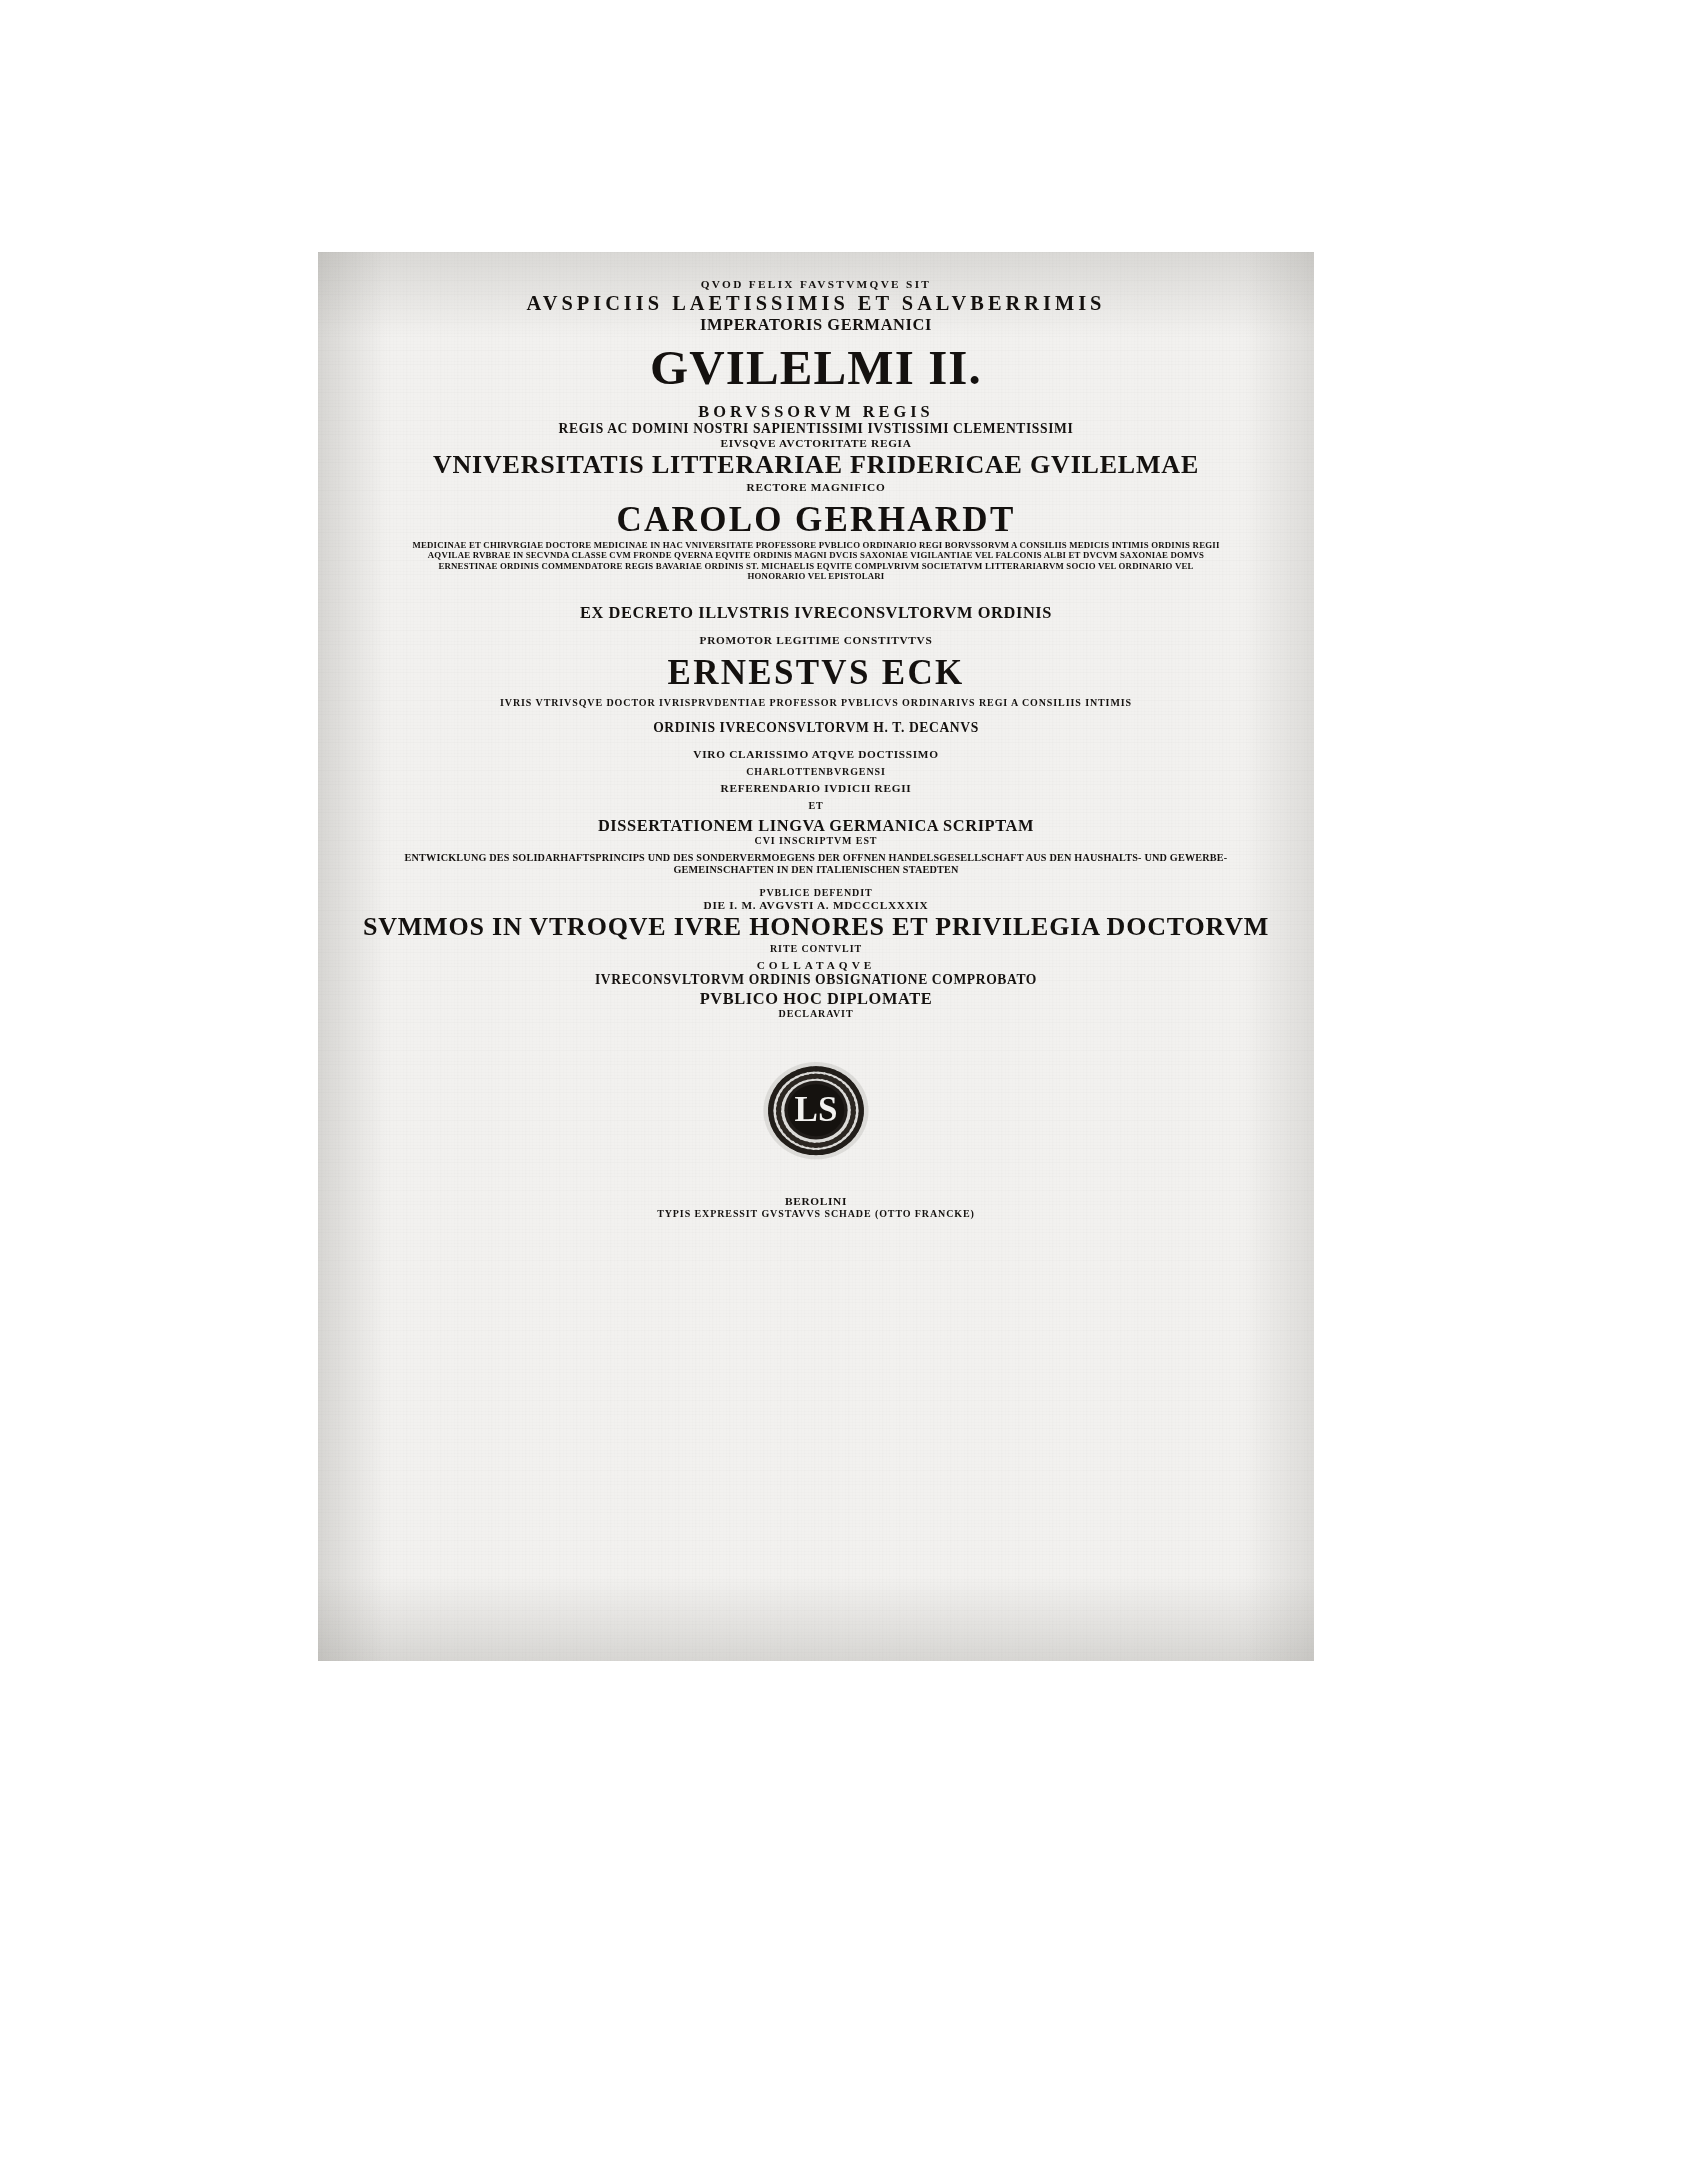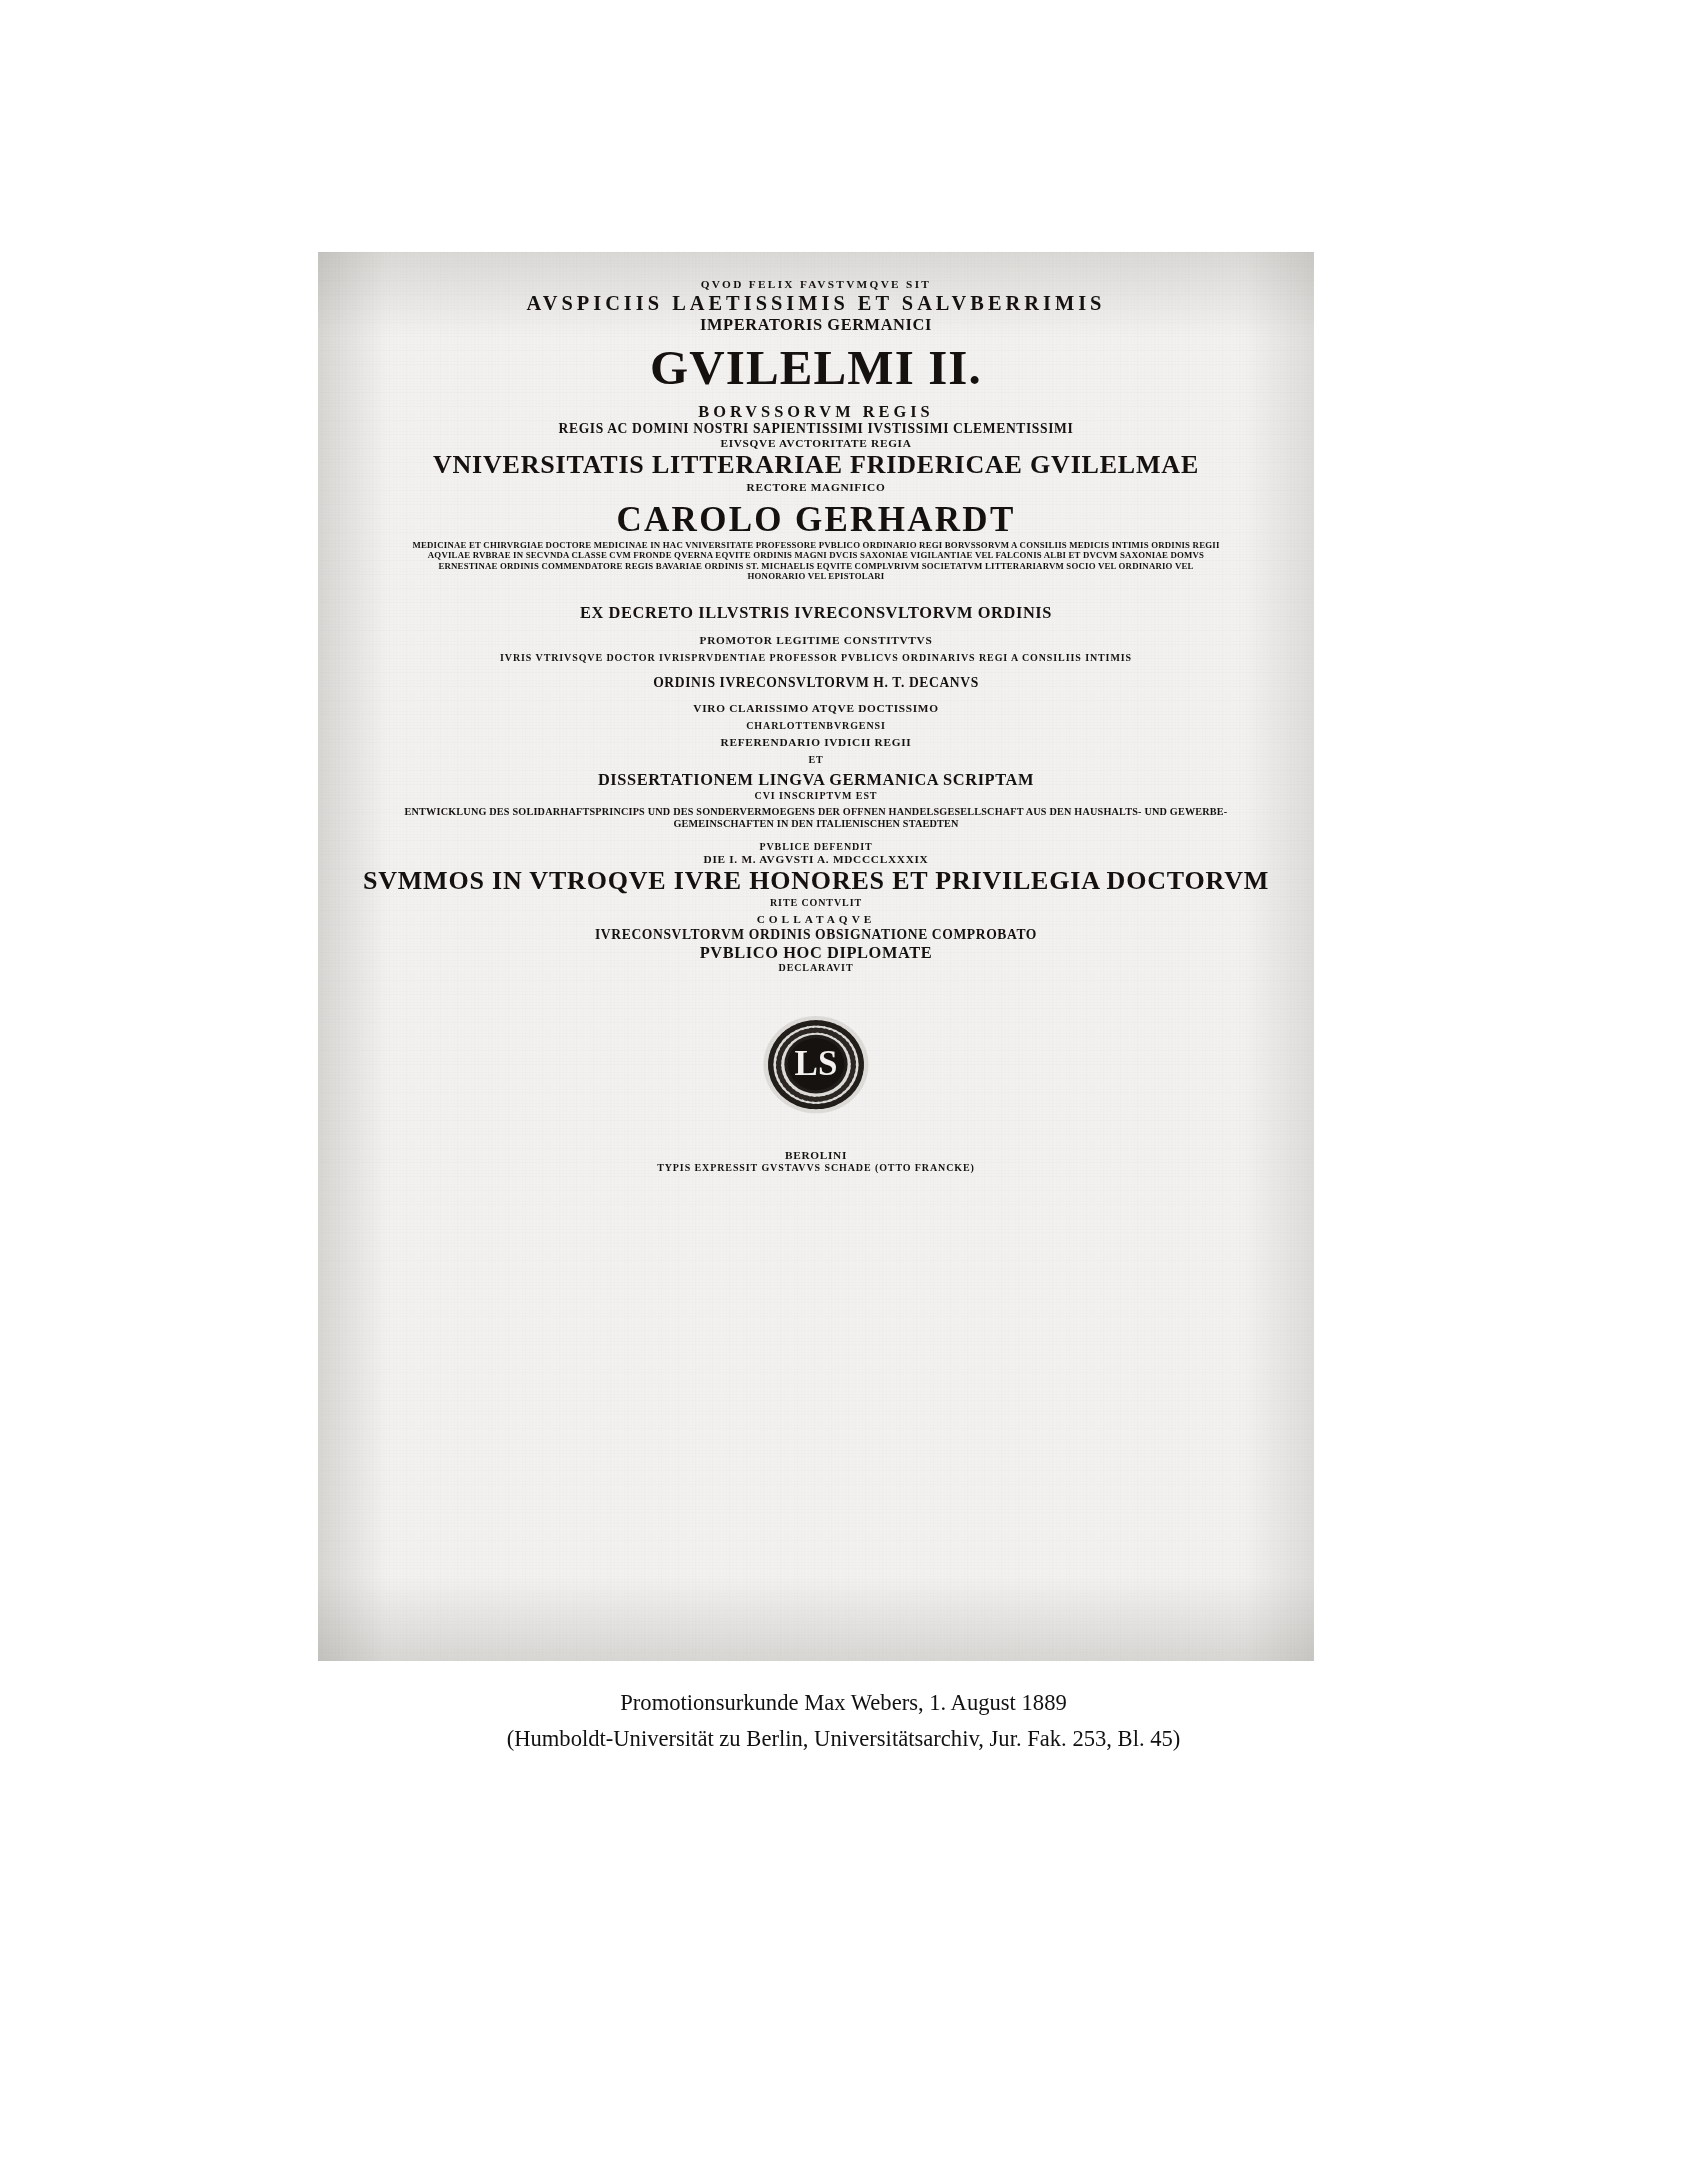--- a/index.html
+++ b/index.html
@@ -157,20 +157,21 @@
 
       <div class="tiny-block mt3">
         <span class="ln">MEDICINAE ET CHIRVRGIAE DOCTORE MEDICINAE IN HAC VNIVERSITATE PROFESSORE PVBLICO ORDINARIO REGI BORVSSORVM A CONSILIIS MEDICIS INTIMIS ORDINIS REGII</span>
         <span class="ln">AQVILAE RVBRAE IN SECVNDA CLASSE CVM FRONDE QVERNA EQVITE ORDINIS MAGNI DVCIS SAXONIAE VIGILANTIAE VEL FALCONIS ALBI ET DVCVM SAXONIAE DOMVS</span>
         <span class="ln">ERNESTINAE ORDINIS COMMENDATORE REGIS BAVARIAE ORDINIS ST. MICHAELIS EQVITE COMPLVRIVM SOCIETATVM LITTERARIARVM SOCIO VEL ORDINARIO VEL</span>
         <span class="ln">HONORARIO VEL EPISTOLARI</span>
       </div>
 
       <span class="ln t-m mt6">EX DECRETO ILLVSTRIS IVRECONSVLTORVM ORDINIS</span>
       <span class="ln t-xs mt4">PROMOTOR LEGITIME CONSTITVTVS</span>
+      <span class="ln display t-2xl wide1 mt2">ERNESTVS ECK</span>
       <span class="ln t-xxs mt2">IVRIS VTRIVSQVE DOCTOR IVRISPRVDENTIAE PROFESSOR PVBLICVS ORDINARIVS REGI A CONSILIIS INTIMIS</span>
       <span class="ln t-s mt4">ORDINIS IVRECONSVLTORVM H. T. DECANVS</span>
 
       <span class="ln t-xs mt4">VIRO CLARISSIMO ATQVE DOCTISSIMO</span>
       <span class="ln t-xxs mt2">CHARLOTTENBVRGENSI</span>
       <span class="ln t-xs mt2">REFERENDARIO IVDICII REGII</span>
 
       <span class="ln t-xxs mt2">ET</span>
       <span class="ln t-m mt2">DISSERTATIONEM LINGVA GERMANICA SCRIPTAM</span>
       <span class="ln t-xxs mt3">CVI INSCRIPTVM EST</span>
@@ -303,19 +304,15 @@
       </div>
 
       <div class="imprint">
         <span class="ln t-xs">BEROLINI</span>
         <span class="ln t-xxs mt3">TYPIS EXPRESSIT GVSTAVVS SCHADE (OTTO FRANCKE)</span>
       </div>
 
     </div>
   </div>
 
-  <div class="caption">
-    <span class="cap-ln">Promotionsurkunde Max Webers, 1. August 1889</span>
-    <span class="cap-ln">(Humboldt-Universität zu Berlin, Universitätsarchiv, Jur. Fak. 253, Bl. 45)</span>
-  </div>
 
 </div>
 
 
 </body></html>

